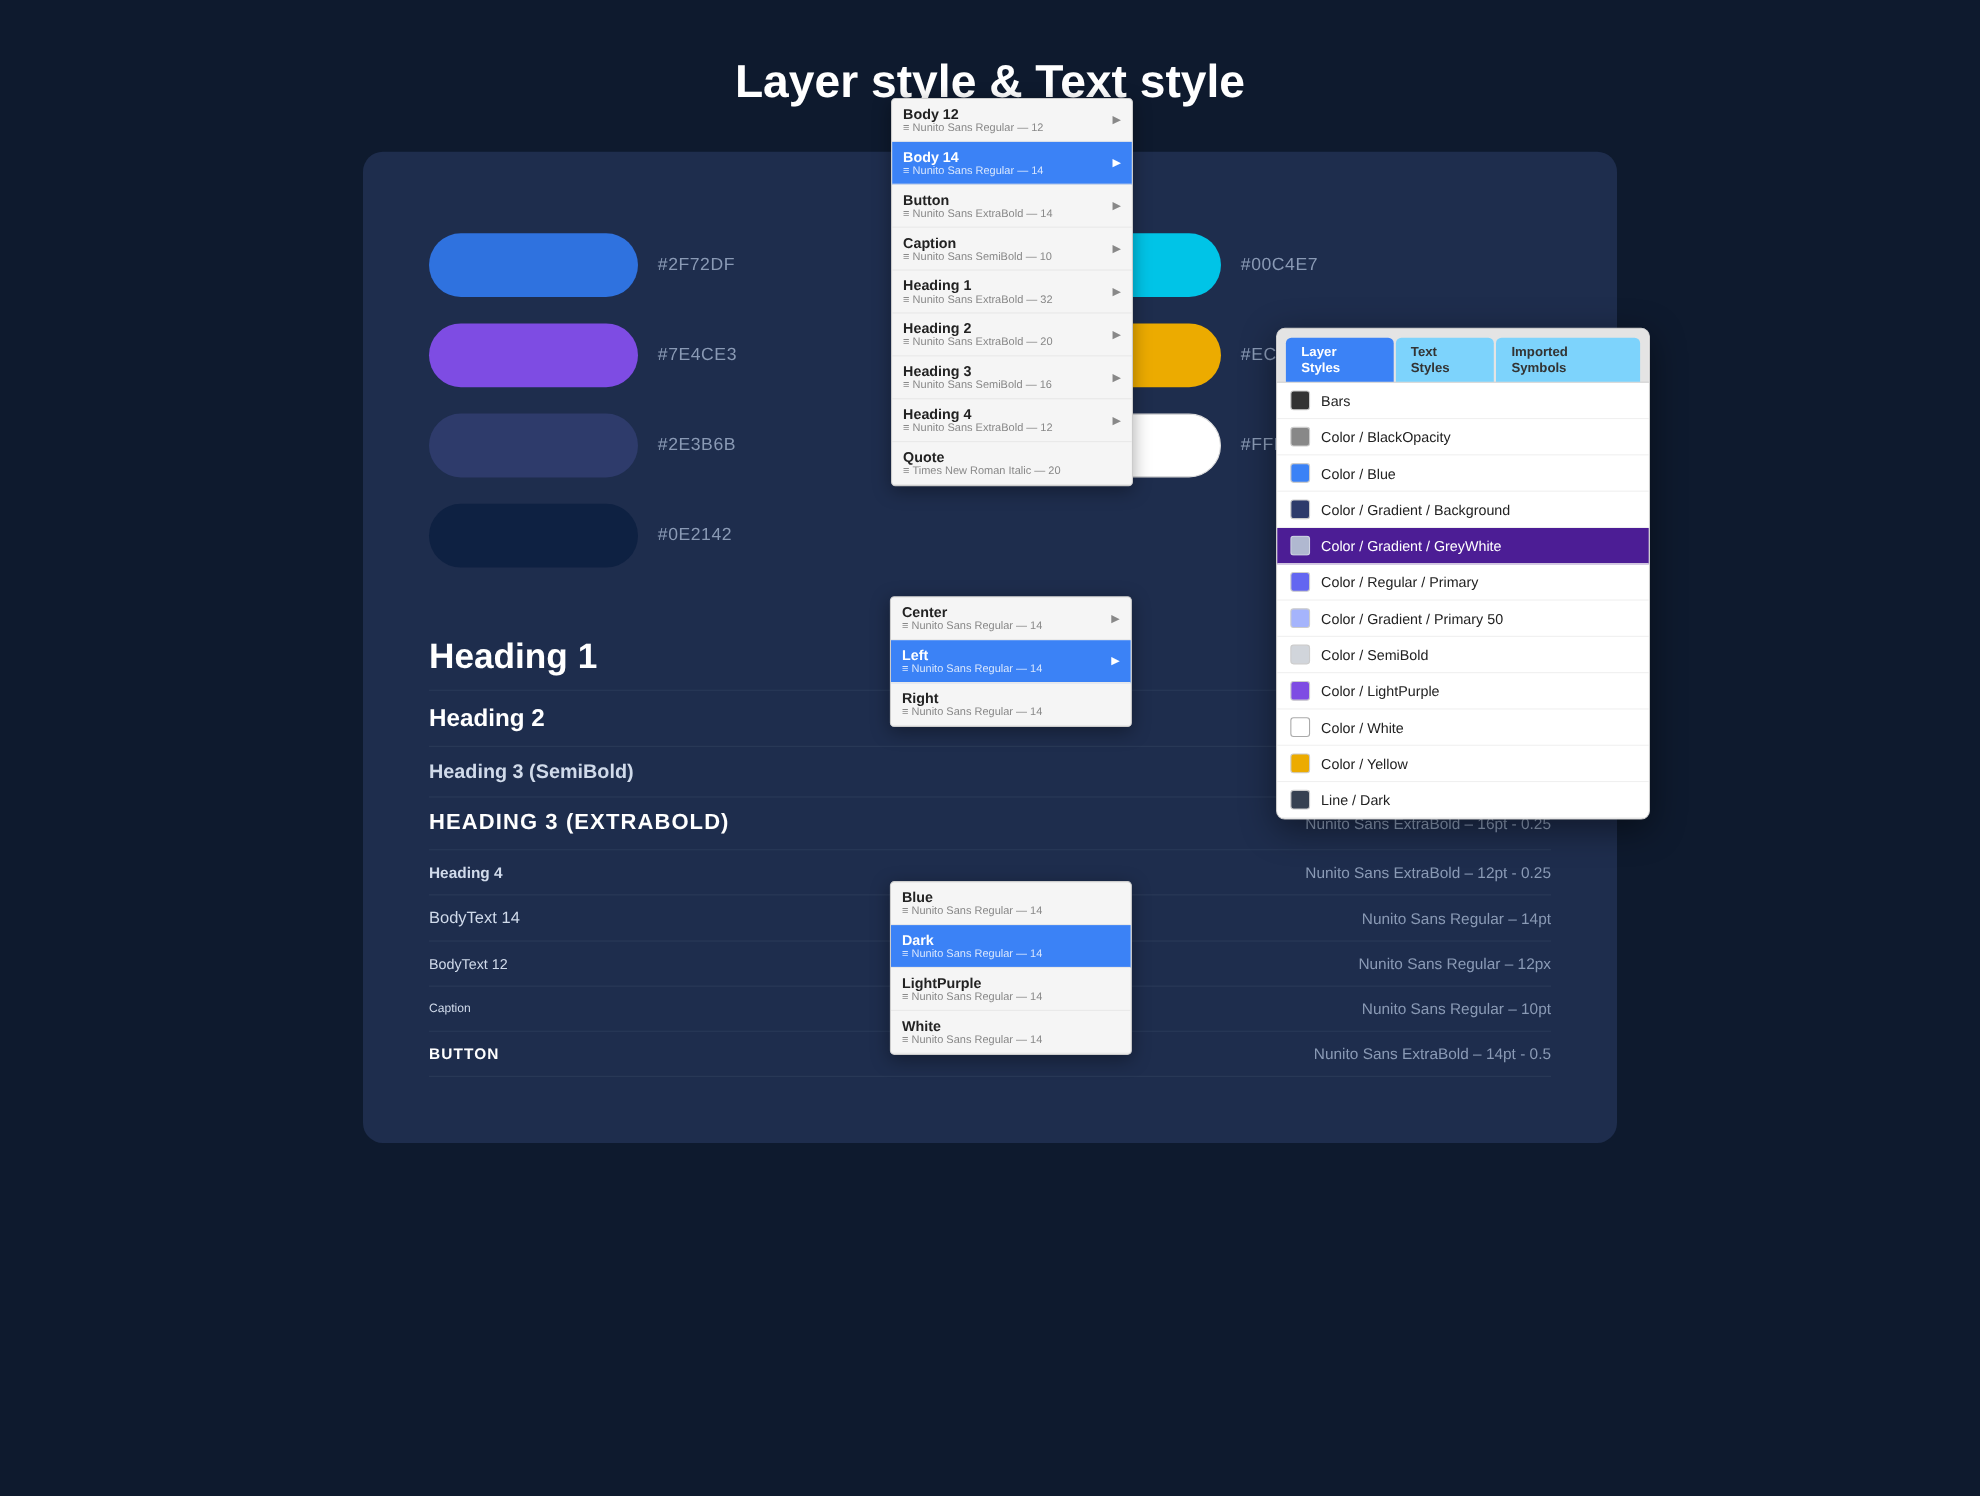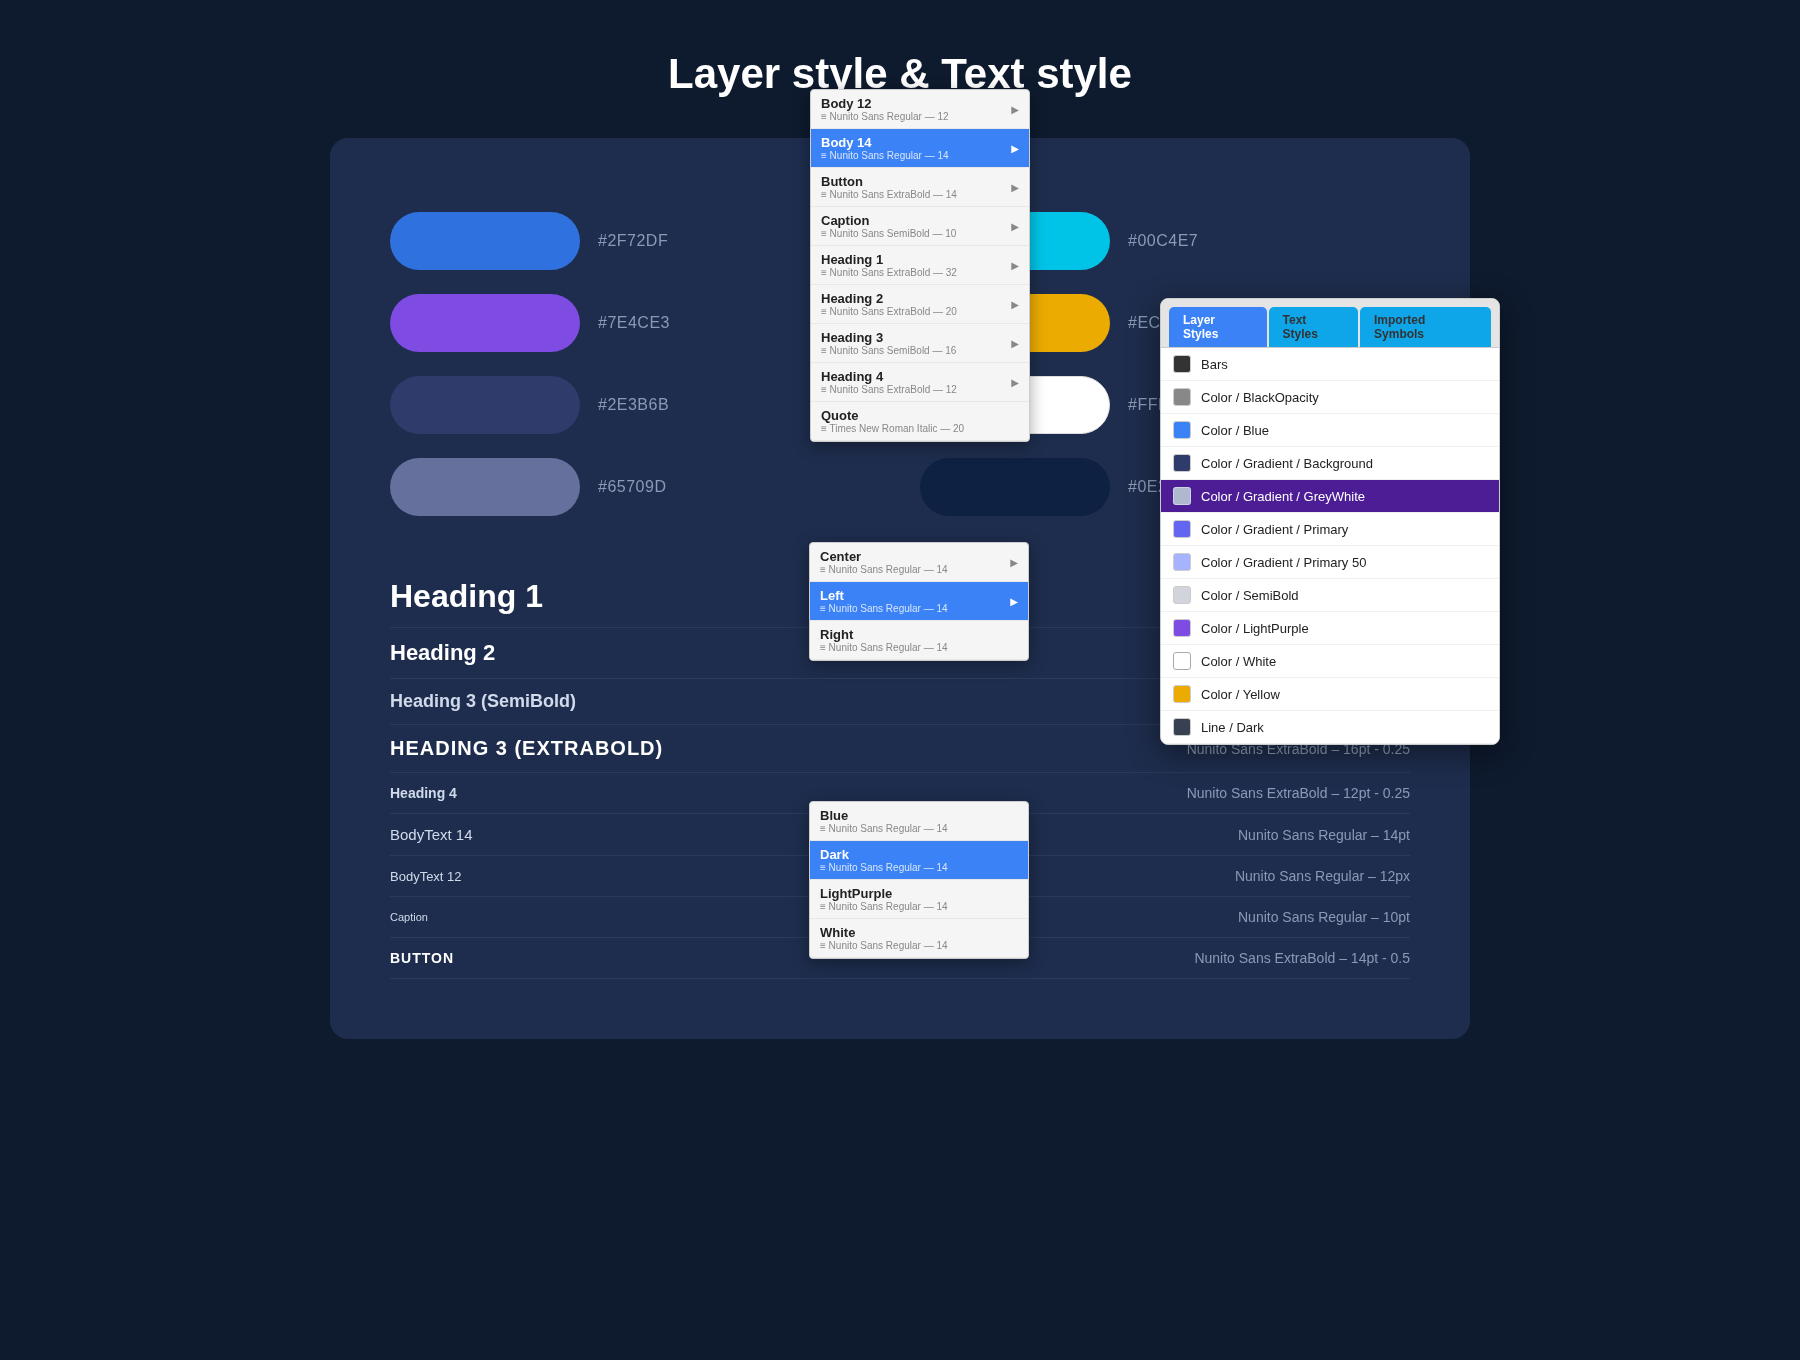--- a/index.html
+++ b/index.html
@@ -107,21 +107,21 @@
       padding: 8px 8px 0;
       gap: 2px;
     }
     .panel-tab {
       padding: 6px 14px;
       font-size: 12px;
       font-weight: 600;
       border-radius: 5px 5px 0 0;
       cursor: pointer;
       color: #333;
-      background: #0ea5e9;
+      background: #7dd3fc;
     }
     .panel-tab.active {
       background: #3b82f6;
       color: #fff;
     }
     .panel-items {
       background: #fff;
       max-height: 420px;
       overflow-y: auto;
     }
@@ -239,24 +239,20 @@
     <div class="swatch-row">
       <div class="swatch swatch-grey"></div>
       <span class="swatch-hex">#2E3B6B</span>
     </div>
     <div class="swatch-row">
       <div class="swatch swatch-white"></div>
       <span class="swatch-hex">#FFFFFF</span>
     </div>
 
     <div class="swatch-row">
-      <div class="swatch swatch-slate"></div>
-      <span class="swatch-hex">#65709D</span>
-    </div>
-    <div class="swatch-row">
       <div class="swatch swatch-dark"></div>
       <span class="swatch-hex">#0E2142</span>
     </div>
   </div>
 
   <div class="typography-section">
     <div class="type-row">
       <span class="type-label h1">Heading 1</span>
       <span class="type-meta">Nunito Sans ExtraBold – 32pt - 0.5</span>
     </div>
@@ -318,21 +314,21 @@
           <div class="panel-item">
             <div class="color-dot" style="background: rgb(46, 59, 107);"></div>
             <span>Color / Gradient / Background</span>
           </div>
           <div class="panel-item selected">
             <div class="color-dot" style="background: rgb(176, 184, 208);"></div>
             <span>Color / Gradient / GreyWhite</span>
           </div>
           <div class="panel-item">
             <div class="color-dot" style="background: rgb(99, 102, 241);"></div>
-            <span>Color / Gradient / Primary</span>
+            <span>Color / Regular / Primary</span>
           </div>
           <div class="panel-item">
             <div class="color-dot" style="background: rgb(165, 180, 252);"></div>
             <span>Color / Gradient / Primary 50</span>
           </div>
           <div class="panel-item">
             <div class="color-dot" style="background: rgb(209, 213, 219);"></div>
             <span>Color / SemiBold</span>
           </div>
           <div class="panel-item">

